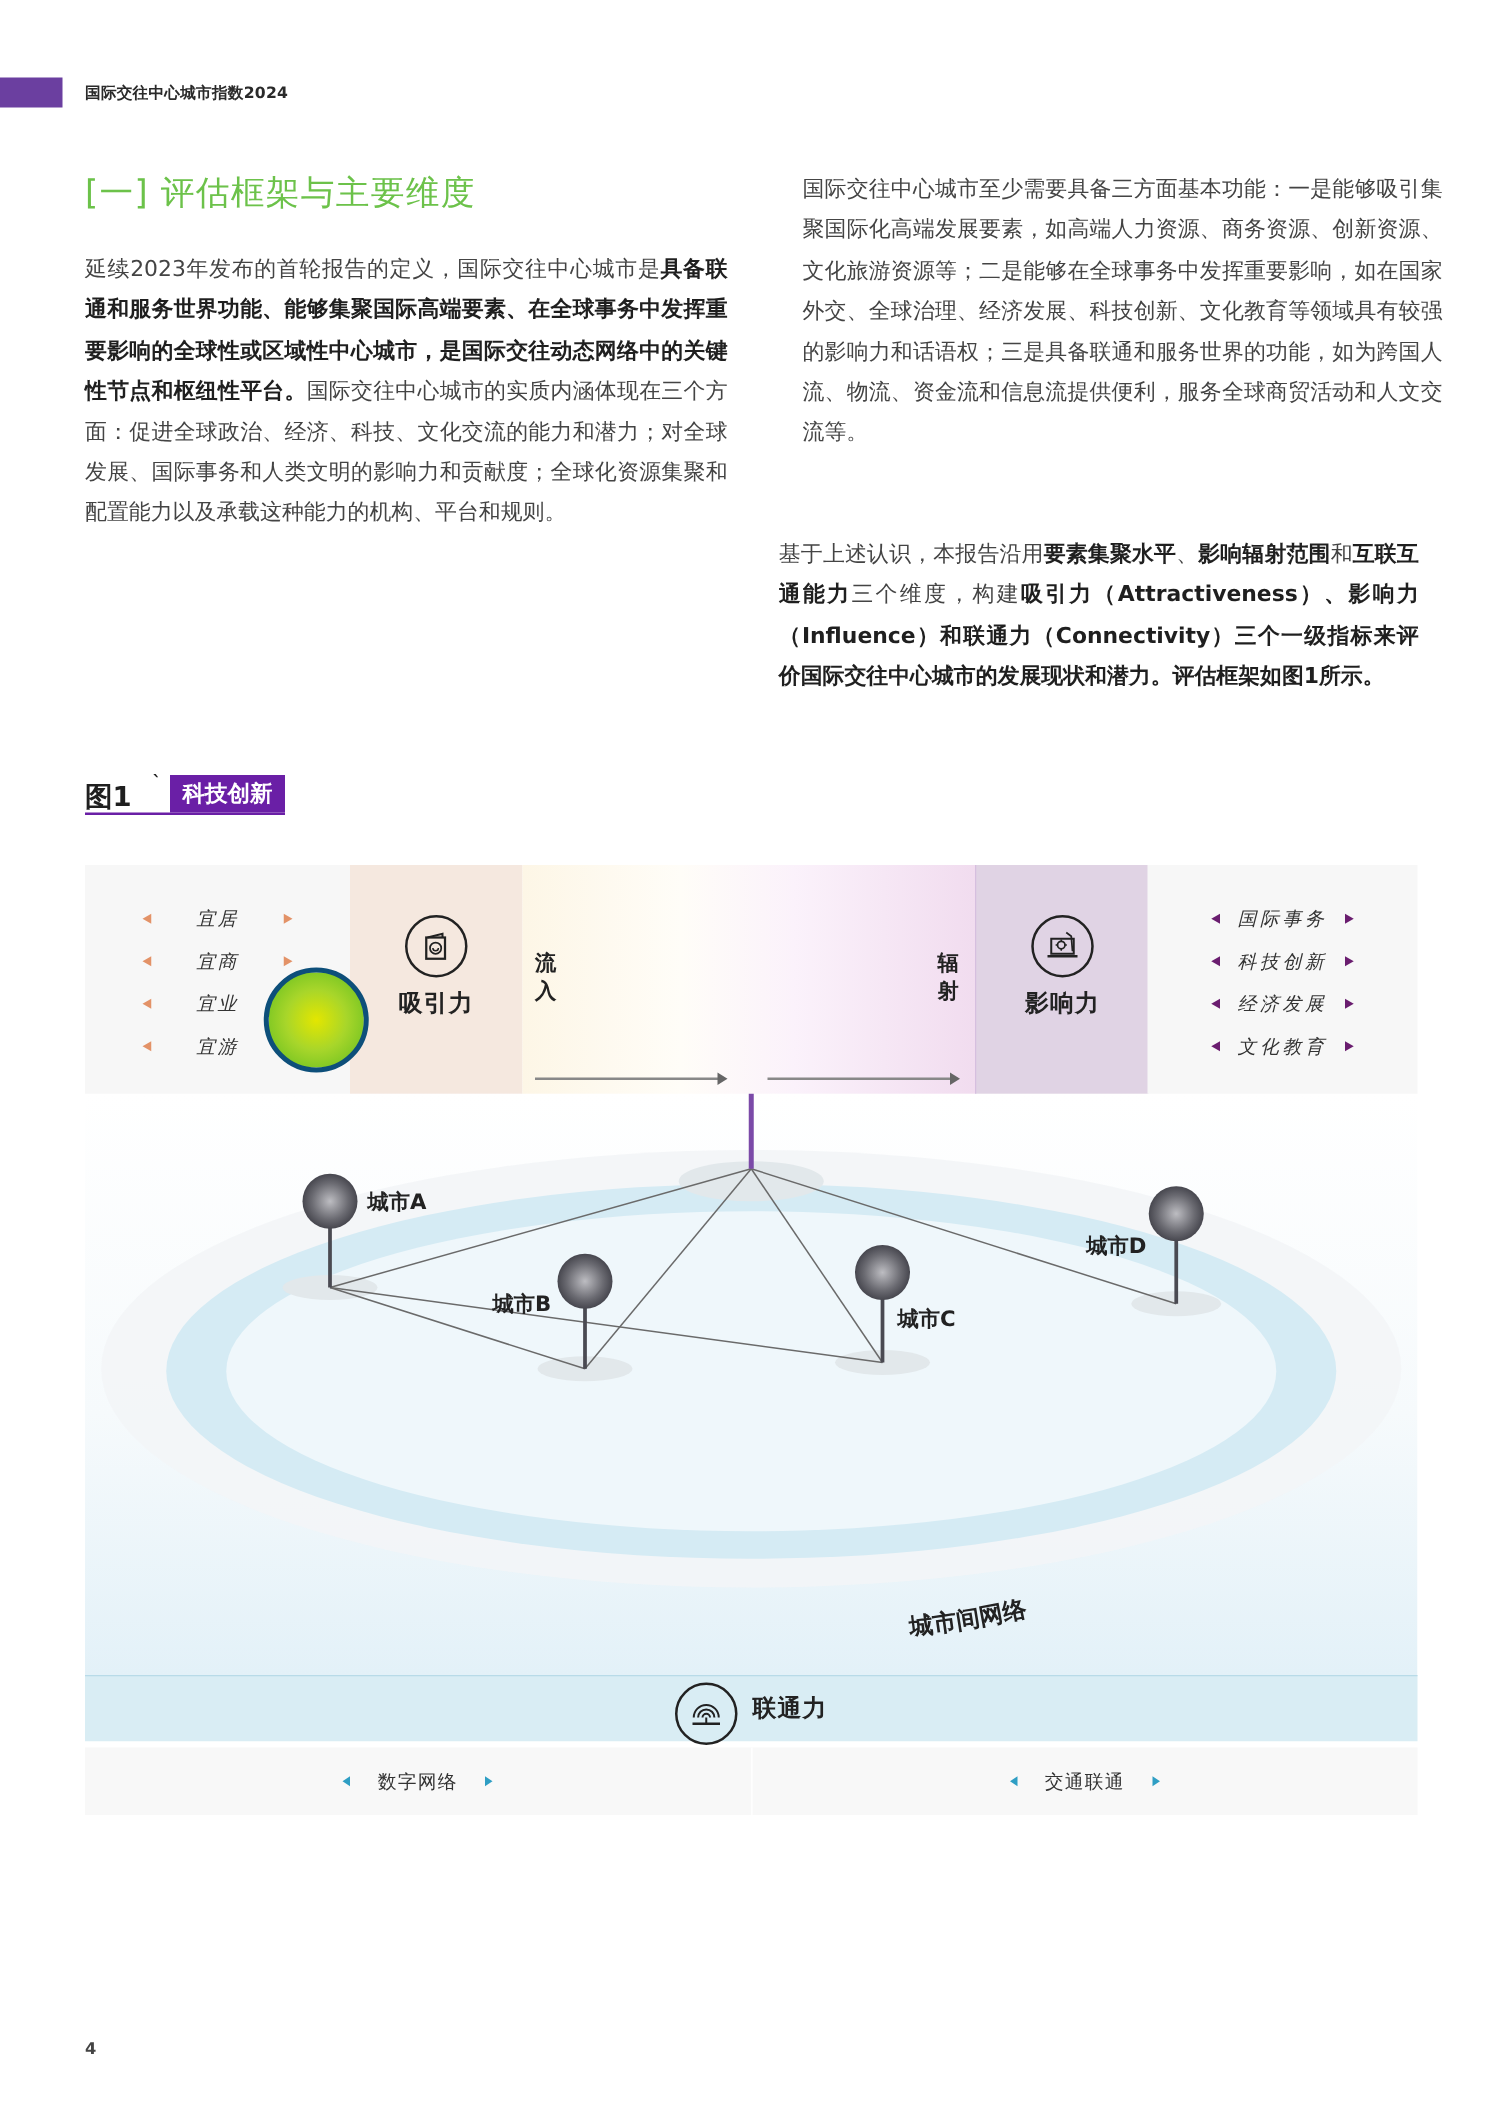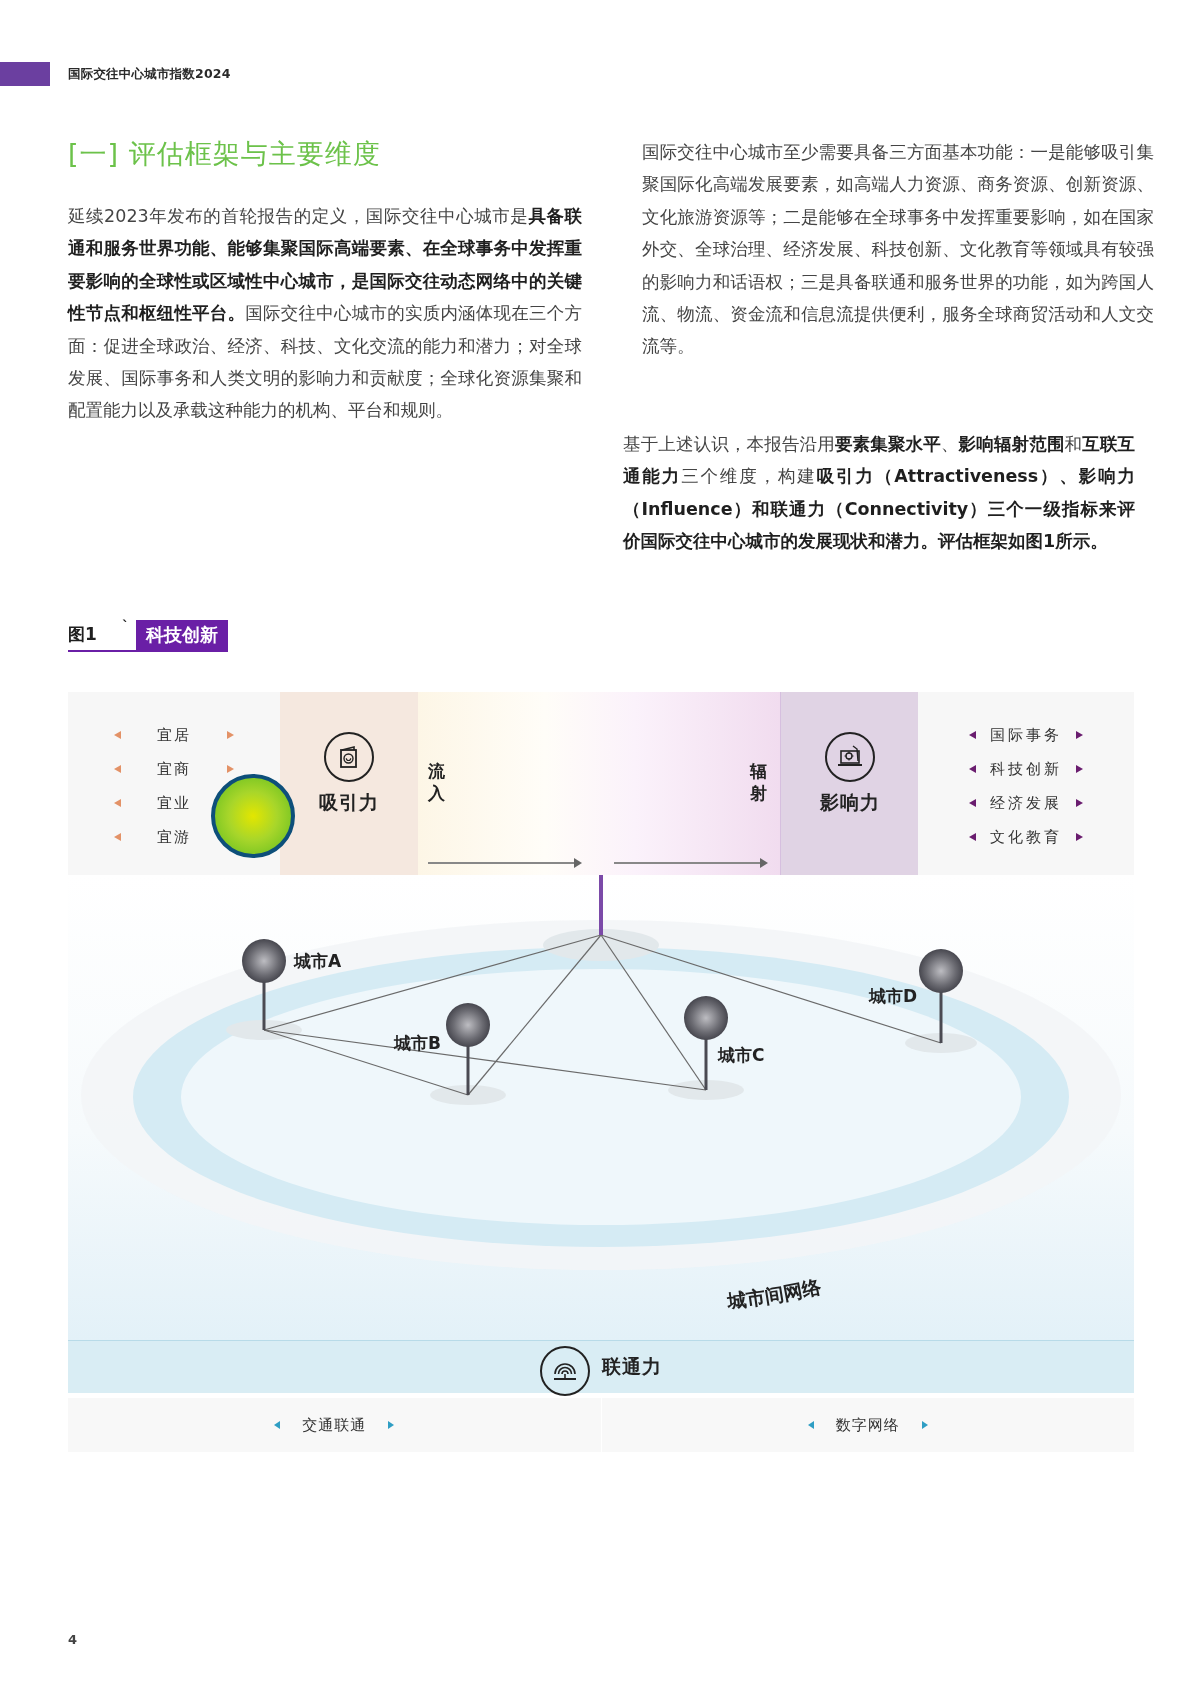--- a/index.html
+++ b/index.html
@@ -14,39 +14,39 @@
   
   #sec-title { left:68px; top:136px; font-size:27px; color:#6cc24a; font-weight:normal; letter-spacing:1px; }
   .col { position:absolute; font-size:17.5px; line-height:32.4px; color:#444; text-align:justify; text-justify:inter-character; }
   #col-left { left:68px; top:200px; width:514px; }
   #col-right-1 { left:642px; top:136px; width:512px; }
   #col-right-2 { left:623px; top:428px; width:512px; }
   .col b { color:#1f1f1f; font-weight:bold; }
 
   
   #fig-label { left:68px; top:620px; height:30px; display:flex; align-items:stretch; border-bottom:2px solid #6a1fa6; }
-  #fig-num { font-size:17px; font-weight:bold; color:#1f1f1f; padding:3px 6px 0 0; width:62px; }
+  #fig-num { font-size:22px; font-weight:bold; color:#1f1f1f; padding:3px 6px 0 0; width:62px; }
   #fig-tick { font-size:14px; font-weight:bold; color:#1f1f1f; width:0; position:relative; left:-14px; top:-2px; }
   #fig-name { background:#6a1fa6; color:#fff; font-size:18px; font-weight:bold; padding:3px 10px 0 10px; }
 
   
   #diagram { left:68px; top:692px; width:1066px; height:770px; }
   .band { position:absolute; top:0; height:183px; }
   #band-left { left:0; width:212px; background:#f7f7f7; }
   #band-attr { left:212px; width:138px; background:#f5e8df; }
   #band-center { left:350px; width:362px; background:linear-gradient(90deg,#fdf6e6 0%,#fffdf8 35%,#fbf2fb 60%,#f1dcef 100%); }
   #band-infl { left:712px; width:138px; background:#e0d3e4; border-left:1px solid #d6bfdf; }
   #band-right { left:850px; width:216px; background:#f7f7f7;text-align:center; }
 
   .list { position:absolute; top:26px; width:100%; }
   .list-row { display:flex; align-items:center; justify-content:center; height:34px; font-size:15px; color:#333; }
   .tri-l, .tri-r { width:0; height:0; border-top:4.5px solid transparent; border-bottom:4.5px solid transparent; }
   .tri-l { border-right:7px solid #e39267; }
   .tri-r { border-left:7px solid #e39267; }
-  .list-row .lbl { margin:0 36px; letter-spacing:2px; }
+  .list-row .lbl { margin:0 36px; letter-spacing:2px;font-style:italic; }
   #band-right .tri-l { border-right-color:#6a1d6f; }
   #band-right .tri-r { border-left-color:#6a1d6f; }
   #band-right .lbl { margin:0 14px; letter-spacing:3px; }
 
   .dim-block { position:absolute; left:0; width:100%; top:40px; text-align:center; }
   .dim-icon { width:46px; height:46px; border:2px solid #222; border-radius:50%; margin:0 auto; display:flex; align-items:center; justify-content:center; }
   .dim-label { margin-top:8px; font-size:19px; font-weight:bold; color:#222; letter-spacing:1px; }
 
   #center-title { position:absolute; left:0; width:100%; top:32px; text-align:center; font-size:19px; font-weight:bold; color:#222; letter-spacing:1px; }
   .vert { position:absolute; font-size:17px; font-weight:bold; color:#222; line-height:22px; width:18px; }
@@ -242,24 +242,24 @@
           <line x1="15" y1="16" x2="15" y2="21" stroke="#222" stroke-width="1.6"></line>
           <line x1="4" y1="21" x2="26" y2="21" stroke="#222" stroke-width="2"></line>
         </svg>
     </div>
     <span id="conn-label">联通力</span>
   </div>
 
   <div id="conn-row">
     <div class="conn-cell">
         <span class="tri-l"></span>
+        <span class="lbl">数字网络</span>
+        <span class="tri-r"></span>
+      </div>
+    <div class="conn-cell">
+        <span class="tri-l"></span>
         <span class="lbl">交通联通</span>
         <span class="tri-r"></span>
       </div>
-    <div class="conn-cell">
-        <span class="tri-l"></span>
-        <span class="lbl">数字网络</span>
-        <span class="tri-r"></span>
-      </div>
   </div>
 </div>
 
 <div class="abs" id="page-num">4</div>
 
 </body></html>

